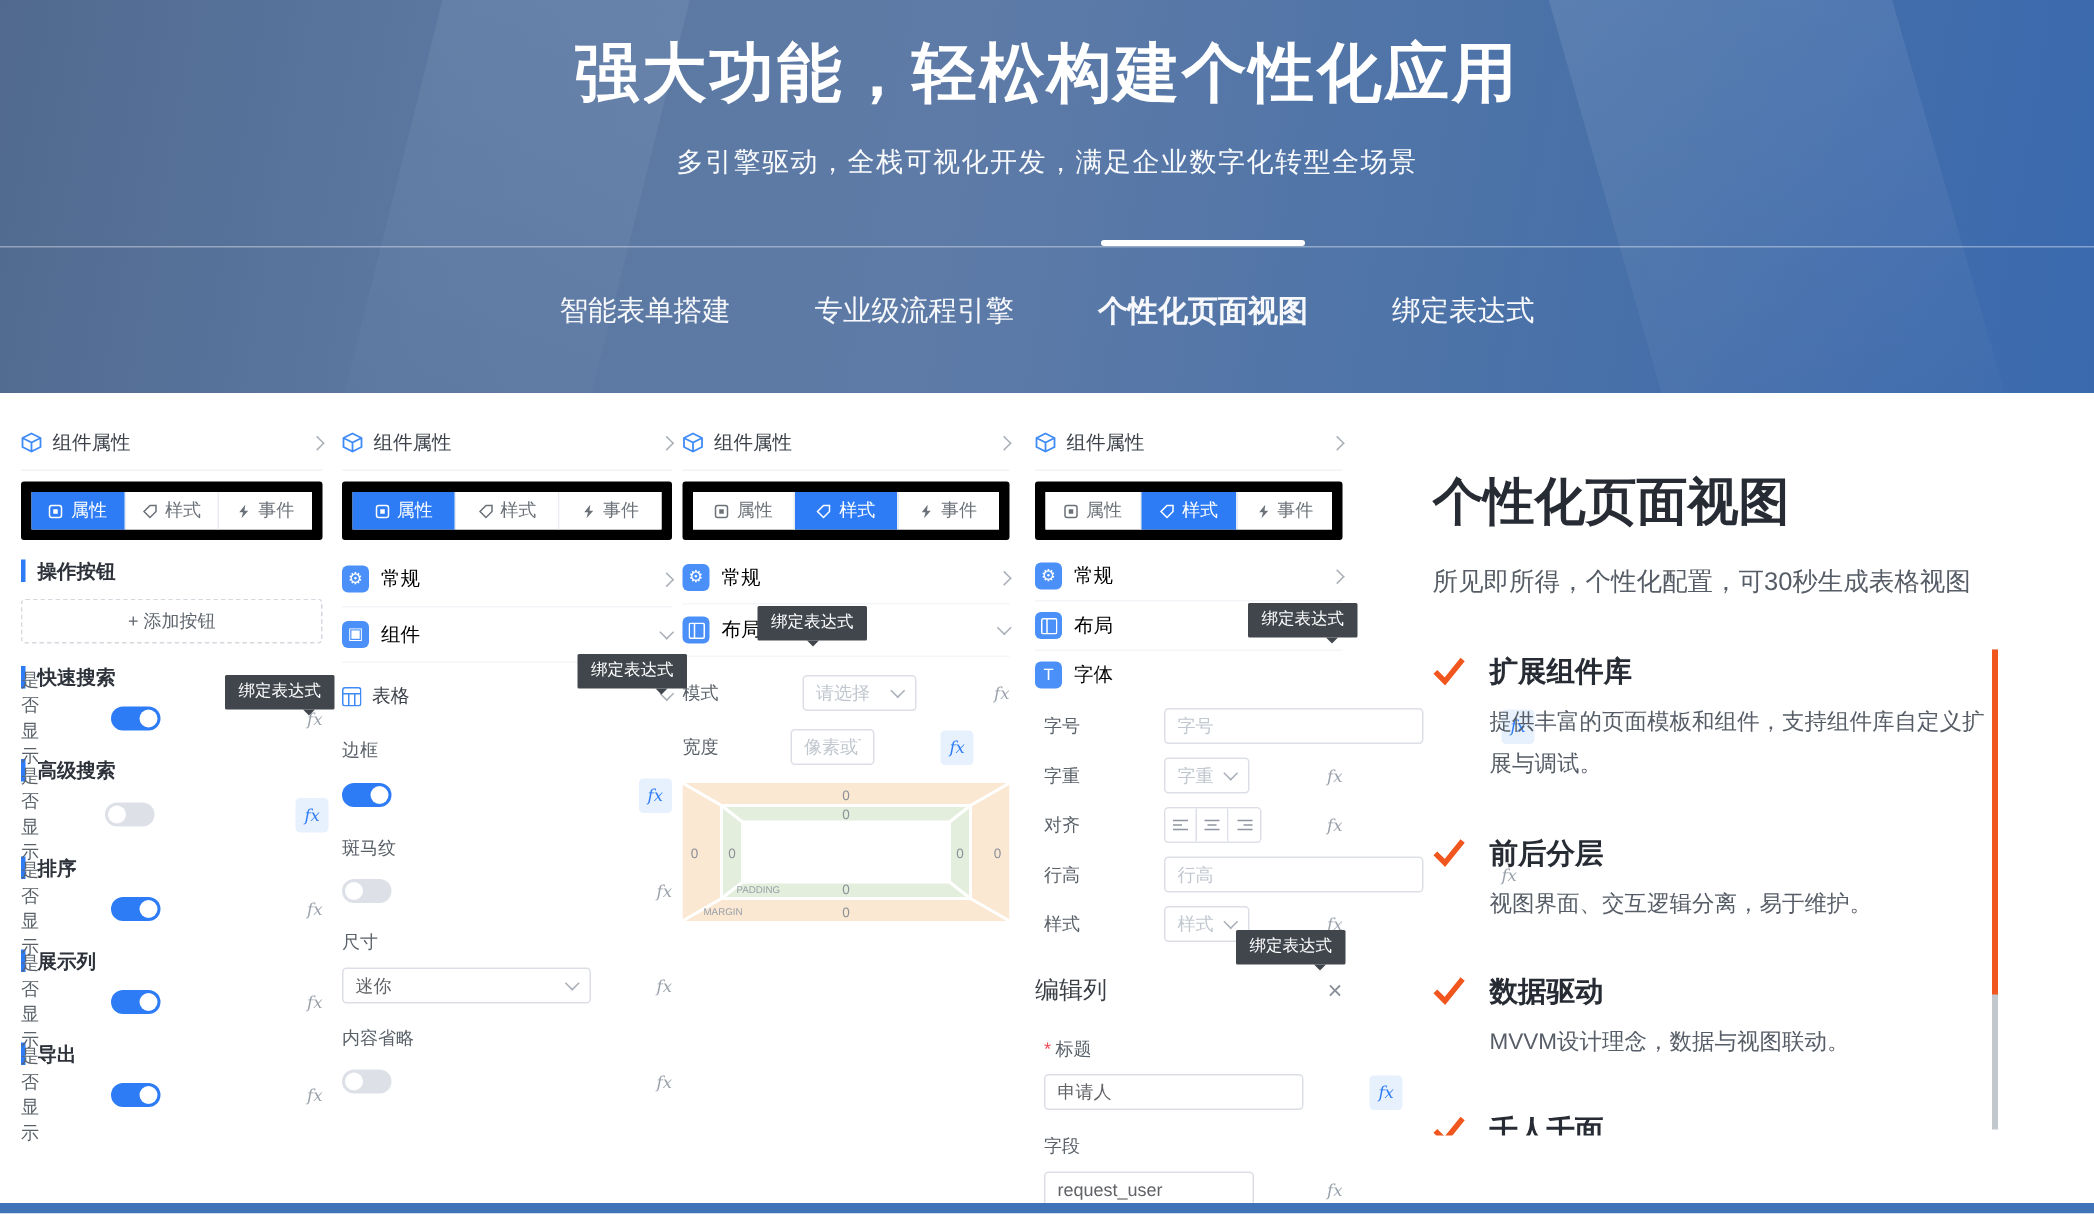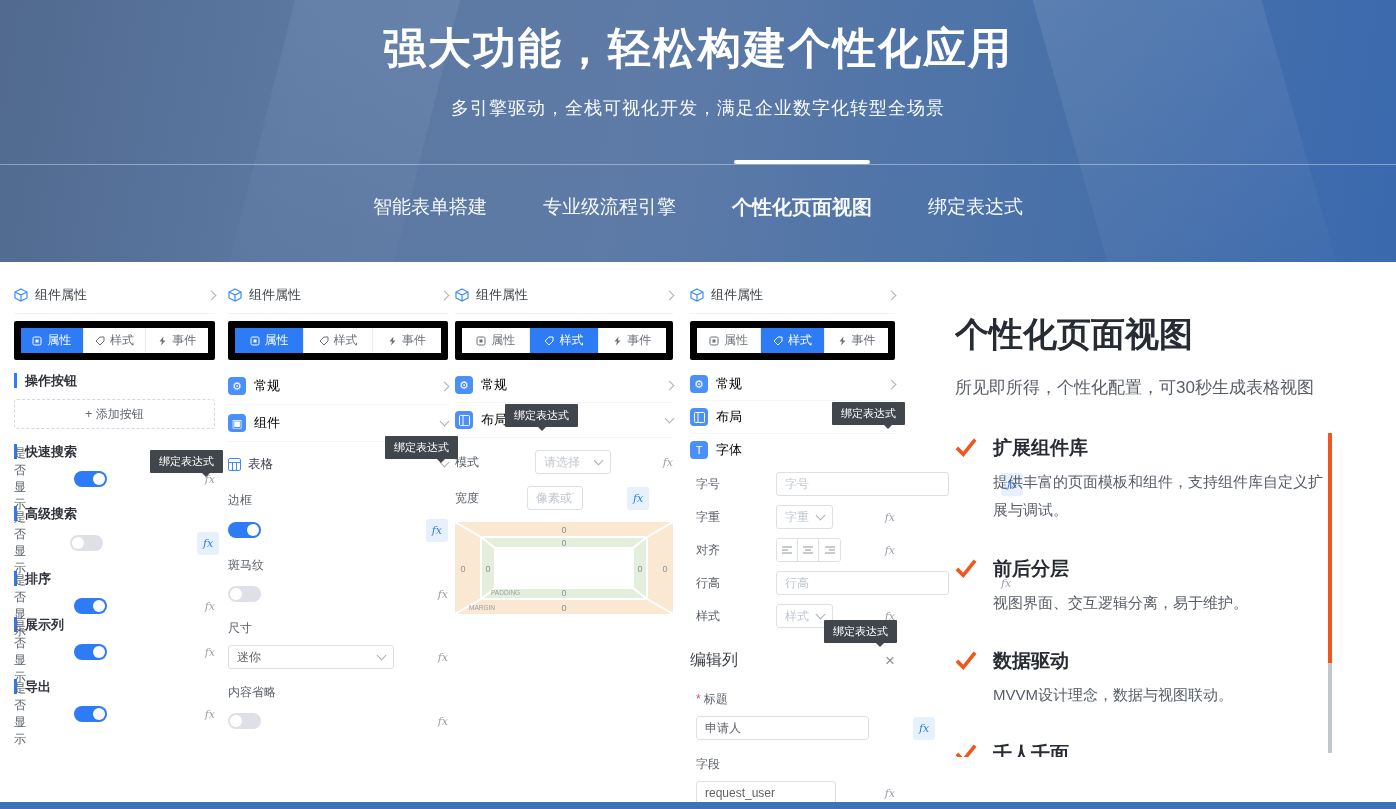--- a/index.html
+++ b/index.html
@@ -156,21 +156,21 @@
       <span class="lab">是否显示</span>
       <span class="switch off" style="margin-right:50px;"></span>
       <span class="fx hl">fx</span>
     </div>
     <div class="sec-title" style="margin-top:16px;">排序</div>
     <div class="frow" style="margin-top:9px;height:22px;">
       <span class="lab">是否显示</span>
       <span class="switch on" style="margin-right:54px;"></span>
       <span class="fx">fx</span>
     </div>
-    <div class="sec-title" style="">展示列</div>
+    <div class="sec-title" style="margin-top:16px;">展示列</div>
     <div class="frow" style="margin-top:9px;height:22px;">
       <span class="lab">是否显示</span>
       <span class="switch on" style="margin-right:54px;"></span>
       <span class="fx">fx</span>
     </div>
     <div class="sec-title" style="margin-top:16px;">导出</div>
     <div class="frow" style="margin-top:9px;height:22px;">
       <span class="lab">是否显示</span>
       <span class="switch on" style="margin-right:54px;"></span>
       <span class="fx">fx</span>

